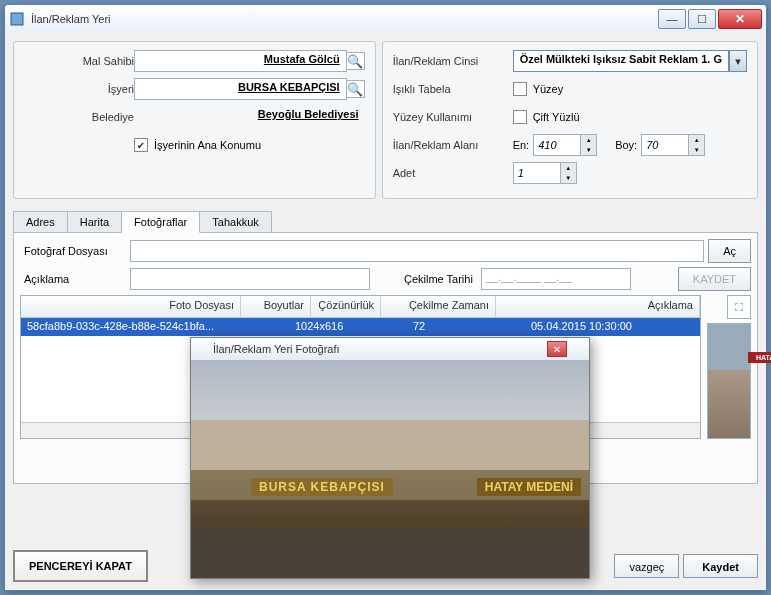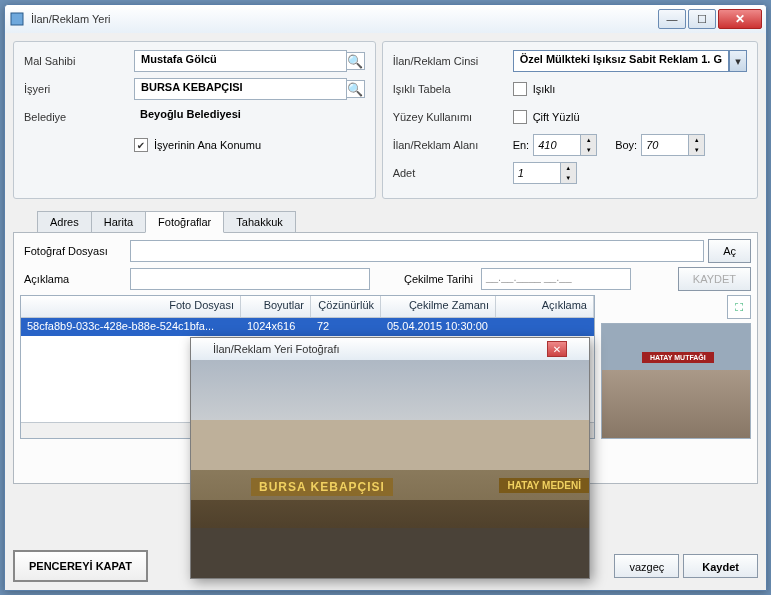--- a/index.html
+++ b/index.html
@@ -14,59 +14,59 @@
 .win-btn { width: 28px; height: 20px; border: 1px solid #6a8bb3; background: linear-gradient(#f5f8fc, #d8e4f0); border-radius: 2px; display: flex; align-items: center; justify-content: center; color: #333; cursor: pointer; }
 .win-btn.close { width: 44px; background: linear-gradient(#e88, #c33); color: #fff; border-color: #a22; }
 .win-btn.close:after { content: "✕"; font-size: 12px; font-weight: bold; }
 .win-btn.min:after { content: "—"; }
 .win-btn.max:after { content: "☐"; }
 
 .content { padding: 8px; }
 
 .panels { display: flex; gap: 6px; }
 .panel { border: 1px solid #c0c8d0; background: #f4f6f8; border-radius: 3px; padding: 8px 10px; }
-.panel-left { flex: 1; }
+.panel-left { flex: 1; text-align: right; }
 .panel-right { flex: 1; }
 
 .form-row { display: flex; align-items: center; margin-bottom: 6px; min-height: 22px; }
 .form-label { width: 110px; color: #333; }
 .form-label-r { width: 120px; color: #333; }
-.form-input { flex: 1; height: 22px; border: 1px solid #a0b0c0; background: #fff; padding: 2px 6px; font-weight: bold; }
+.form-input { flex: 1; height: 22px; border: 1px solid #a0b0c0; background: #fff; padding: 2px 6px; font-weight: bold; text-decoration: underline; }
 .form-row .search-icon { width: 18px; height: 18px; border: 1px solid #a0b0c0; border-left: none; background: #fff; display: flex; align-items: center; justify-content: center; color: #d9a000; font-size: 13px; }
 .checkbox { width: 14px; height: 14px; border: 1px solid #888; background: #fff; display: inline-flex; align-items: center; justify-content: center; margin-right: 6px; }
 .checkbox.checked:after { content: "✔"; font-size: 10px; color: #333; }
 
 .combo { flex: 1; display: flex; height: 22px; }
 .combo-input { flex: 1; border: 1px solid #6a8bb3; background: #fff; padding: 2px 6px; font-weight: bold; white-space: nowrap; overflow: hidden; }
 .combo-btn { width: 18px; border: 1px solid #6a8bb3; background: linear-gradient(#e8f0f8, #c8d8e8); display: flex; align-items: center; justify-content: center; }
 .combo-btn:after { content: "▾"; color: #333; }
 
 .spinner { display: flex; height: 22px; }
 .spinner input { width: 48px; border: 1px solid #a0b0c0; padding: 2px 4px; font-style: italic; }
 .spin-btns { width: 16px; border: 1px solid #a0b0c0; border-left: none; background: #e8e8e8; display: flex; flex-direction: column; }
 .spin-btns span { flex: 1; display: flex; align-items: center; justify-content: center; font-size: 6px; }
 
-.tabs { margin-top: 12px; display: flex; margin-left: 24px; }
+.tabs { margin-top: 12px; display: flex; }
 .tab { padding: 4px 12px; border: 1px solid #b0b8c0; background: #e8ecf0; margin-right: -1px; cursor: pointer; position: relative; }
 .tab.active { background: #fcfcfc; border-bottom: 1px solid #fcfcfc; z-index: 2; }
 
 .tab-panel { border: 1px solid #b0b8c0; background: #fcfcfc; margin-top: -1px; padding: 6px; height: 252px; }
 
 .file-bar, .desc-bar { display: flex; align-items: center; margin-bottom: 4px; }
 .file-bar .lbl, .desc-bar .lbl { width: 110px; padding-left: 4px; }
 .text-field { flex: 1; height: 22px; border: 1px solid #a0b0c0; background: #fff; padding: 2px 4px; }
 .btn { height: 24px; padding: 0 14px; border: 1px solid #8a98a8; background: linear-gradient(#fdfefe, #e6ecf2); margin-left: 4px; cursor: pointer; }
 .btn:disabled { color: #aaa; }
 
 .grid-area { display: flex; gap: 6px; margin-top: 4px; }
 .grid { flex: 1; border: 1px solid #a0b0c0; background: #fff; height: 144px; }
 .grid-header { display: flex; background: linear-gradient(#fff, #e8eef4); height: 22px; border-bottom: 1px solid #c0c8d0; }
 .grid-header .col { padding: 3px 6px; border-right: 1px solid #c8d0d8; color: #234; font-weight: normal; white-space: nowrap; overflow: hidden; text-align: right; }
 .grid-row { display: flex; height: 18px; }
-.grid-row.sel { background: #2863c7; color: #fff; }
+.grid-row.sel { background: #2863c7; color: #fff; gap: 48px; }
 .grid-row .cell { padding: 2px 6px; white-space: nowrap; overflow: hidden; }
 .hscroll { height: 16px; border-top: 1px solid #c0c8d0; background: #f0f0f0; }
 
 .thumb-area { width: 150px; display: flex; flex-direction: column; gap: 4px; }
 .thumb-btn { width: 24px; height: 24px; border: 1px solid #a0b0c0; background: #fff; align-self: flex-end; display: flex; align-items: center; justify-content: center; color: #2a6; }
 .thumb-img { flex: 1; border: 1px solid #a0b0c0; background: linear-gradient(#9ab 0%, #9ab 40%, #a98 40%, #876 100%); position: relative; }
 
 .bottom-bar { position: absolute; bottom: 8px; left: 8px; right: 8px; display: flex; align-items: center; }
 .big-btn { padding: 8px 14px; border: 2px solid #888; background: linear-gradient(#fff, #eee); font-weight: bold; cursor: pointer; }
 .spacer { flex: 1; }
@@ -126,21 +126,21 @@
         <div class="form-row">
           <div class="form-label-r">İlan/Reklam Cinsi</div>
           <div class="combo">
             <div class="combo-input">Özel Mülkteki Işıksız Sabit Reklam 1. G</div>
             <div class="combo-btn"></div>
           </div>
         </div>
         <div class="form-row">
           <div class="form-label-r">Işıklı Tabela</div>
           <span class="checkbox"></span>
-          <span>Işıklı</span>
+          <span>Yüzey</span>
         </div>
         <div class="form-row">
           <div class="form-label-r">Yüzey Kullanımı</div>
           <span class="checkbox"></span>
           <span>Çift Yüzlü</span>
         </div>
         <div class="form-row">
           <div class="form-label-r">İlan/Reklam Alanı</div>
           <span style="margin-right:4px">En:</span>
           <div class="spinner">
@@ -231,18 +231,18 @@
 
   <div class="popup">
     <div class="popup-title">
       <span class="popup-title-text">İlan/Reklam Yeri Fotoğrafı</span>
       <div class="popup-close"></div>
     </div>
     <div class="popup-img">
       <div style="position:absolute;top:0;left:0;right:0;height:60px;background:linear-gradient(#aeb8c4,#c8ccd0)"></div>
       <div style="position:absolute;top:60px;left:0;right:0;height:50px;background:#beb09a"></div>
       <div class="sign" style="top:118px;left:60px;font-size:12px;letter-spacing:1px">BURSA KEBAPÇISI</div>
-      <div class="sign" style="top:118px;right:0;font-size:10px;background:#7a5a1a">HATAY MEDENİ</div>
+      <div class="sign" style="top:118px;right:8px;font-size:12px;background:#7a5a1a">HATAY MEDENİ</div>
       <div style="position:absolute;top:140px;left:0;right:0;bottom:0;background:linear-gradient(#5a4a32,#3d3020)"></div>
       <div style="position:absolute;bottom:0;left:0;right:0;height:50px;background:#4a4238"></div>
     </div>
   </div>
 </div>
 
 </body></html>

